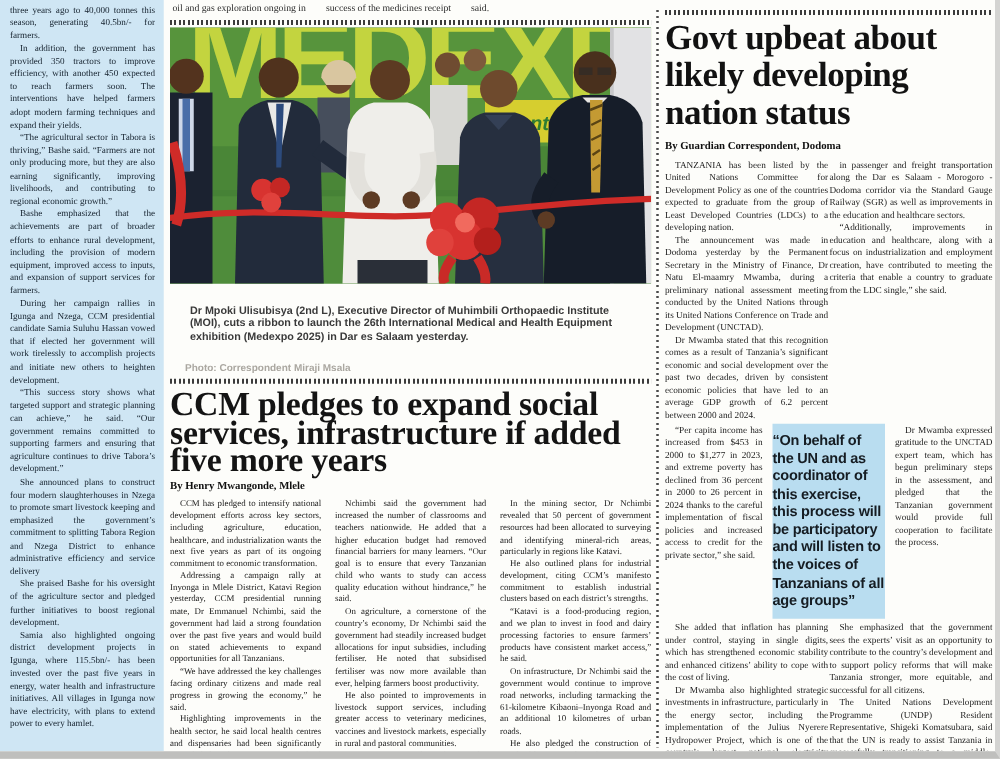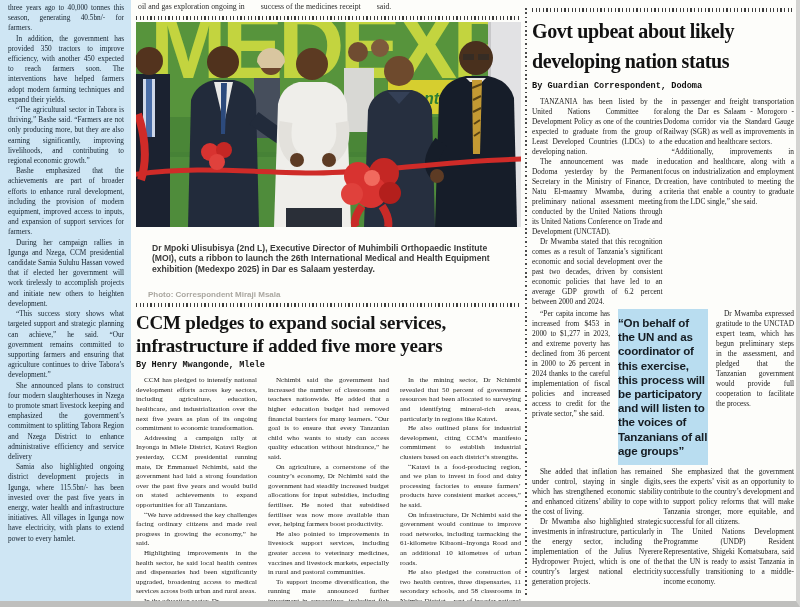--- a/index.html
+++ b/index.html
@@ -23,30 +23,30 @@
   .left-col .bp{font-size:7.3px;line-height:10.2px;color:#15222e;}
   .left-col .bp.noindent{text-indent:0;}
   
   .mid-col{position:absolute;left:136px;top:0;width:385px;height:601px;overflow:hidden;}
   .frag-row{display:flex;gap:16px;font-size:7.8px;color:#2a2a2a;padding:2px 0 3px 2px;white-space:nowrap;overflow:hidden;}
   .rule{height:4px;background:repeating-linear-gradient(90deg,#3c3c3c 0 1.3px,transparent 1.3px 3.6px);margin:2px 0;}
   .photo-wrap{width:385px;height:205px;overflow:hidden;background:#4f8c3b;}
   .caption-block{margin-top:3px;}
   .caption{font-family:"Liberation Sans",sans-serif;font-weight:700;font-size:8.6px;line-height:10.4px;color:#3a3a3a;margin:16px;}
   .credit{font-family:"Liberation Sans",sans-serif;font-weight:700;font-size:8px;color:#aaa7a0;margin:1px 12px 0;}
-  .ccm-headline{font-family:"Liberation Serif",serif;font-size:19px;line-height:22.5px;font-weight:700;color:#141414;margin:5px 0 3px;letter-spacing:-.2px;}
-  .byline{font-family:Liberation Mono, monospace;font-weight:700;font-size:8.6px;color:#101010;margin:2px 0 6px;}
+  .ccm-headline{font-family:"Liberation Serif",serif;font-size:27px;line-height:22.5px;font-weight:700;color:#141414;margin:5px 0 3px;letter-spacing:-.2px;}
+  .byline{font-family:Liberation Serif, serif;font-weight:700;font-size:8.6px;color:#101010;margin:2px 0 6px;}
   .ccm-cols{display:flex;gap:11px;height:244px;overflow:hidden;}
   .ccm-col{flex:1;min-width:0;}
   .ccm-col .bp{font-size:7.1px;line-height:9.6px;}
   
   .vdiv{position:absolute;left:525px;top:8px;width:2px;height:590px;
     background:repeating-linear-gradient(180deg,#4a4a4a 0 1.6px,transparent 1.6px 4.4px);}
   .right-col{position:absolute;left:532px;top:0;width:262px;height:601px;overflow:hidden;}
-  .govt-headline{font-family:"Liberation Serif",serif;font-size:20px;line-height:30px;font-weight:700;color:#121212;margin:4px 0 5px;letter-spacing:-.4px;}
+  .govt-headline{font-family:"Liberation Serif",serif;font-size:28px;line-height:30px;font-weight:700;color:#121212;margin:4px 0 5px;letter-spacing:-.4px;}
   .g-row{display:flex;gap:1px;}
   .g-col{flex:1;min-width:0;}
   .g-col .bp,.g-narrow .bp{font-size:7.4px;line-height:10px;}
   .g-mid{gap:8px;margin:2px 0;}
   .g-narrow{width:78px;flex:none;}
   .pullquote{
     flex:1;background:var(--qbg);min-height:150px;box-sizing:border-box;
     padding:7px 0;font-family:"Liberation Sans",sans-serif;font-weight:700;
     font-size:11.6px;line-height:14.2px;color:#151c22;letter-spacing:-.2px;
   }
@@ -57,20 +57,21 @@
 <div class="page">
 
   <aside class="left-col">
     <p class="bp noindent">three years ago to 40,000 tonnes this season, generating 40.5bn/- for farmers.</p>
     <p class="bp">In addition, the government has provided 350 tractors to improve efficiency, with another 450 expected to reach farmers soon. The interventions have helped farmers adopt modern farming techniques and expand their yields.</p>
     <p class="bp">“The agricultural sector in Tabora is thriving,” Bashe said. “Farmers are not only producing more, but they are also earning significantly, improving livelihoods, and contributing to regional economic growth.”</p>
     <p class="bp">Bashe emphasized that the achievements are part of broader efforts to enhance rural development, including the provision of modern equipment, improved access to inputs, and expansion of support services for farmers.</p>
     <p class="bp">During her campaign rallies in Igunga and Nzega, CCM presidential candidate Samia Suluhu Hassan vowed that if elected her government will work tirelessly to accomplish projects and initiate new others to heighten development.</p>
     <p class="bp">“This success story shows what targeted support and strategic planning can achieve,” he said. “Our government remains committed to supporting farmers and ensuring that agriculture continues to drive Tabora’s development.”</p>
     <p class="bp">She announced plans to construct four modern slaughterhouses in Nzega to promote smart livestock keeping and emphasized the government’s commitment to splitting Tabora Region and Nzega District to enhance administrative efficiency and service delivery</p>
+    <p class="bp">She praised Bashe for his oversight of the agriculture sector and pledged further initiatives to boost regional development.</p>
     <p class="bp">Samia also highlighted ongoing district development projects in Igunga, where 115.5bn/- has been invested over the past five years in energy, water health and infrastructure initiatives. All villages in Igunga now have electricity, with plans to extend power to every hamlet.</p>
   </aside>
 
   <section class="mid-col">
     <div class="frag-row">
       <span>oil and gas exploration ongoing in</span>
       <span>success of the medicines receipt</span>
       <span>said.</span>
     </div>
     <div class="rule"></div>
@@ -151,21 +152,21 @@
       <p class="credit">Photo: Correspondent Miraji Msala</p>
     </div>
 
     <div class="rule" style="margin-top:4px"></div>
 
     <h2 class="ccm-headline">CCM pledges to expand social services, infrastructure if added five more years</h2>
     <div class="byline">By Henry Mwangonde, Mlele</div>
 
     <div class="ccm-cols">
       <div class="ccm-col">
-        <p class="bp">CCM has pledged to intensify national development efforts across key sectors, including agriculture, education, healthcare, and industrialization over the next five years as plan of its ongoing commitment to economic transformation.</p>
+        <p class="bp">CCM has pledged to intensify national development efforts across key sectors, including agriculture, education, healthcare, and industrialization wants the next five years as part of its ongoing commitment to economic transformation.</p>
         <p class="bp">Addressing a campaign rally at Inyonga in Mlele District, Katavi Region yesterday, CCM presidential running mate, Dr Emmanuel Nchimbi, said the government had laid a strong foundation over the past five years and would build on stated achievements to expand opportunities for all Tanzanians.</p>
         <p class="bp">“We have addressed the key challenges facing ordinary citizens and made real progress in growing the economy,” he said.</p>
         <p class="bp">Highlighting improvements in the health sector, he said local health centres and dispensaries had been significantly upgraded, broadening access to medical services across both urban and rural areas.</p>
         <p class="bp">In the education sector, Dr</p>
       </div>
       <div class="ccm-col">
         <p class="bp">Nchimbi said the government had increased the number of classrooms and teachers nationwide. He added that a higher education budget had removed financial barriers for many learners. “Our goal is to ensure that every Tanzanian child who wants to study can access quality education without hindrance,” he said.</p>
         <p class="bp">On agriculture, a cornerstone of the country’s economy, Dr Nchimbi said the government had steadily increased budget allocations for input subsidies, including fertiliser. He noted that subsidised fertiliser was now more available than ever, helping farmers boost productivity.</p>
         <p class="bp">He also pointed to improvements in livestock support services, including greater access to veterinary medicines, vaccines and livestock markets, especially in rural and pastoral communities.</p>
         <p class="bp">To support income diversification, the running mate announced further investment in aquaculture, including fish cages and pond farming, to reduce dependence on traditional fishing.</p>
@@ -205,21 +206,21 @@
           <p class="bp">“Per capita income has increased from $453 in 2000 to $1,277 in 2023, and extreme poverty has declined from 36 percent in 2000 to 26 percent in 2024 thanks to the careful implementation of fiscal policies and increased access to credit for the private sector,” she said.</p>
         </div>
         <div class="pullquote">“On behalf of the UN and as coordinator of this exercise, this process will be participatory and will listen to the voices of Tanzanians of all age groups”</div>
         <div class="g-narrow">
           <p class="bp">Dr Mwamba expressed gratitude to the UNCTAD expert team, which has begun preliminary steps in the assessment, and pledged that the Tanzanian government would provide full cooperation to facilitate the process.</p>
         </div>
       </div>
 
       <div class="g-row g-bot">
         <div class="g-col">
-          <p class="bp">She added that inflation has remained under control, staying in single digits, which has strengthened economic stability and enhanced citizens’ ability to cope with the cost of living.</p>
+          <p class="bp">She added that inflation has planning under control, staying in single digits, which has strengthened economic stability and enhanced citizens’ ability to cope with the cost of living.</p>
           <p class="bp">Dr Mwamba also highlighted strategic investments in infrastructure, particularly in the energy sector, including the implementation of the Julius Nyerere Hydropower Project, which is one of the country’s largest national electricity generation projects.</p>
 
         </div>
         <div class="g-col">
           <p class="bp">She emphasized that the government sees the experts’ visit as an opportunity to contribute to the country’s development and to support policy reforms that will make Tanzania stronger, more equitable, and successful for all citizens.</p>
           <p class="bp">The United Nations Development Programme (UNDP) Resident Representative, Shigeki Komatsubara, said that the UN is ready to assist Tanzania in successfully transitioning to a middle-income economy.</p>
 
         </div>
       </div>
     </div>

